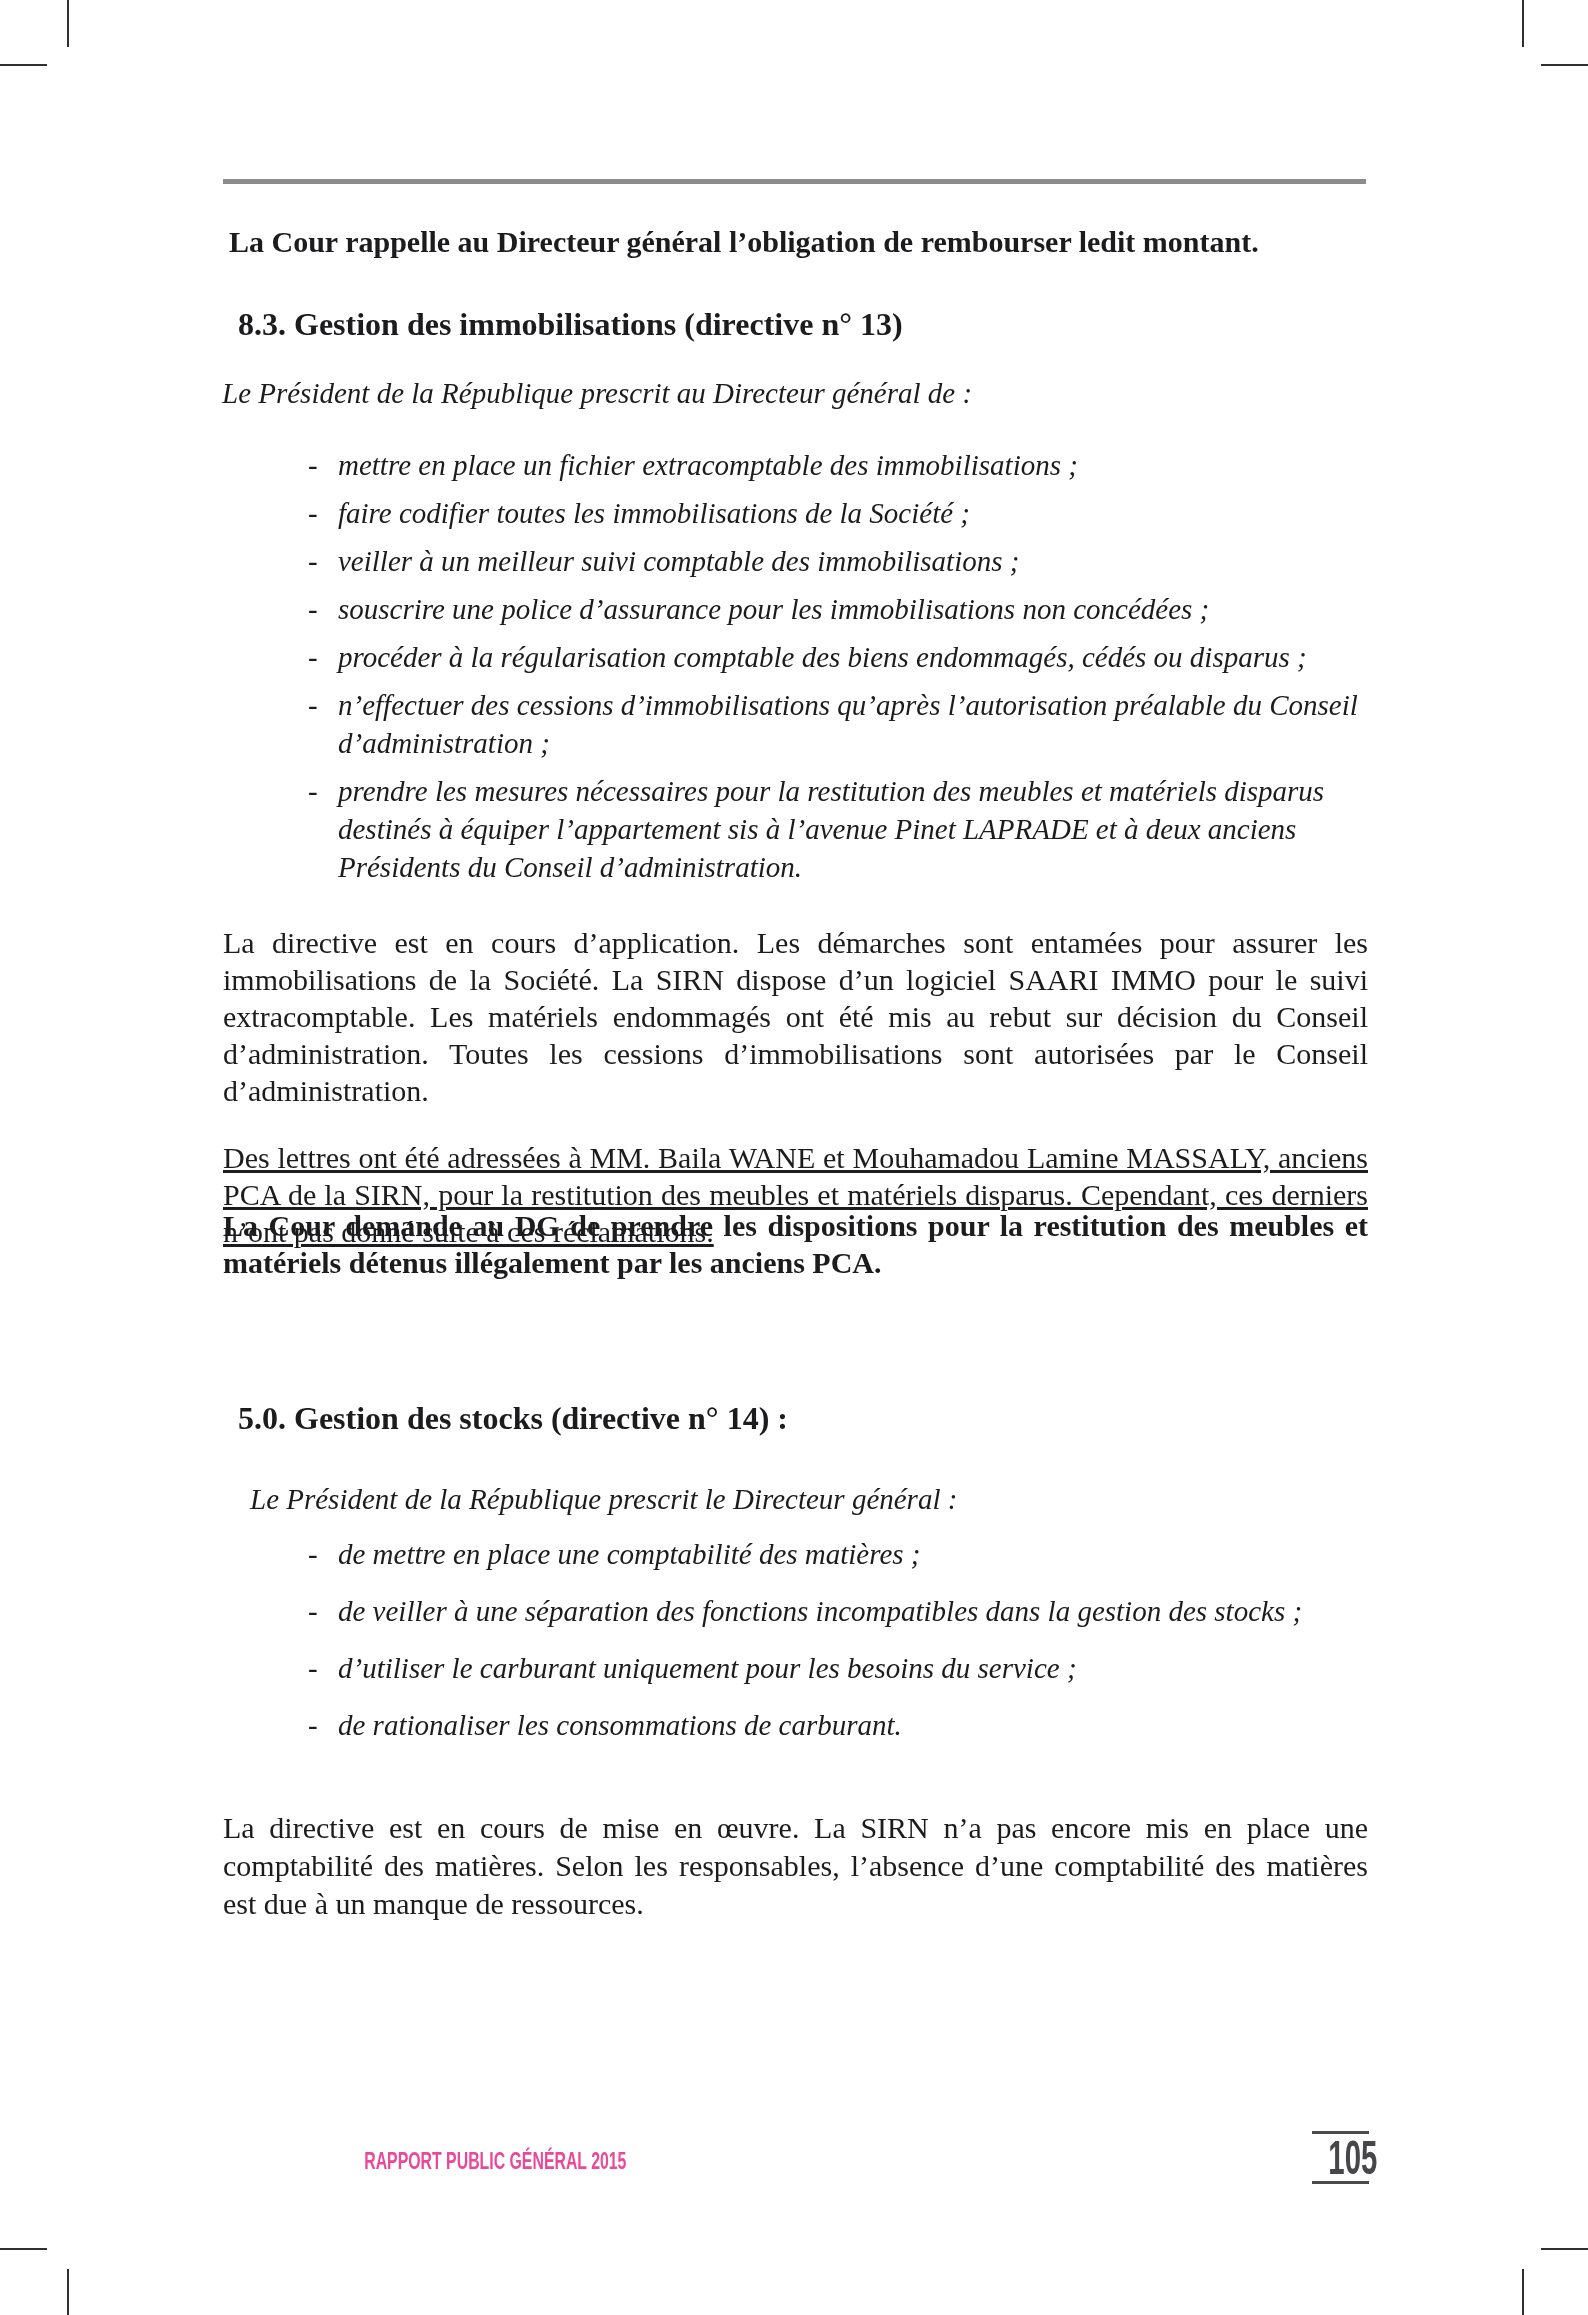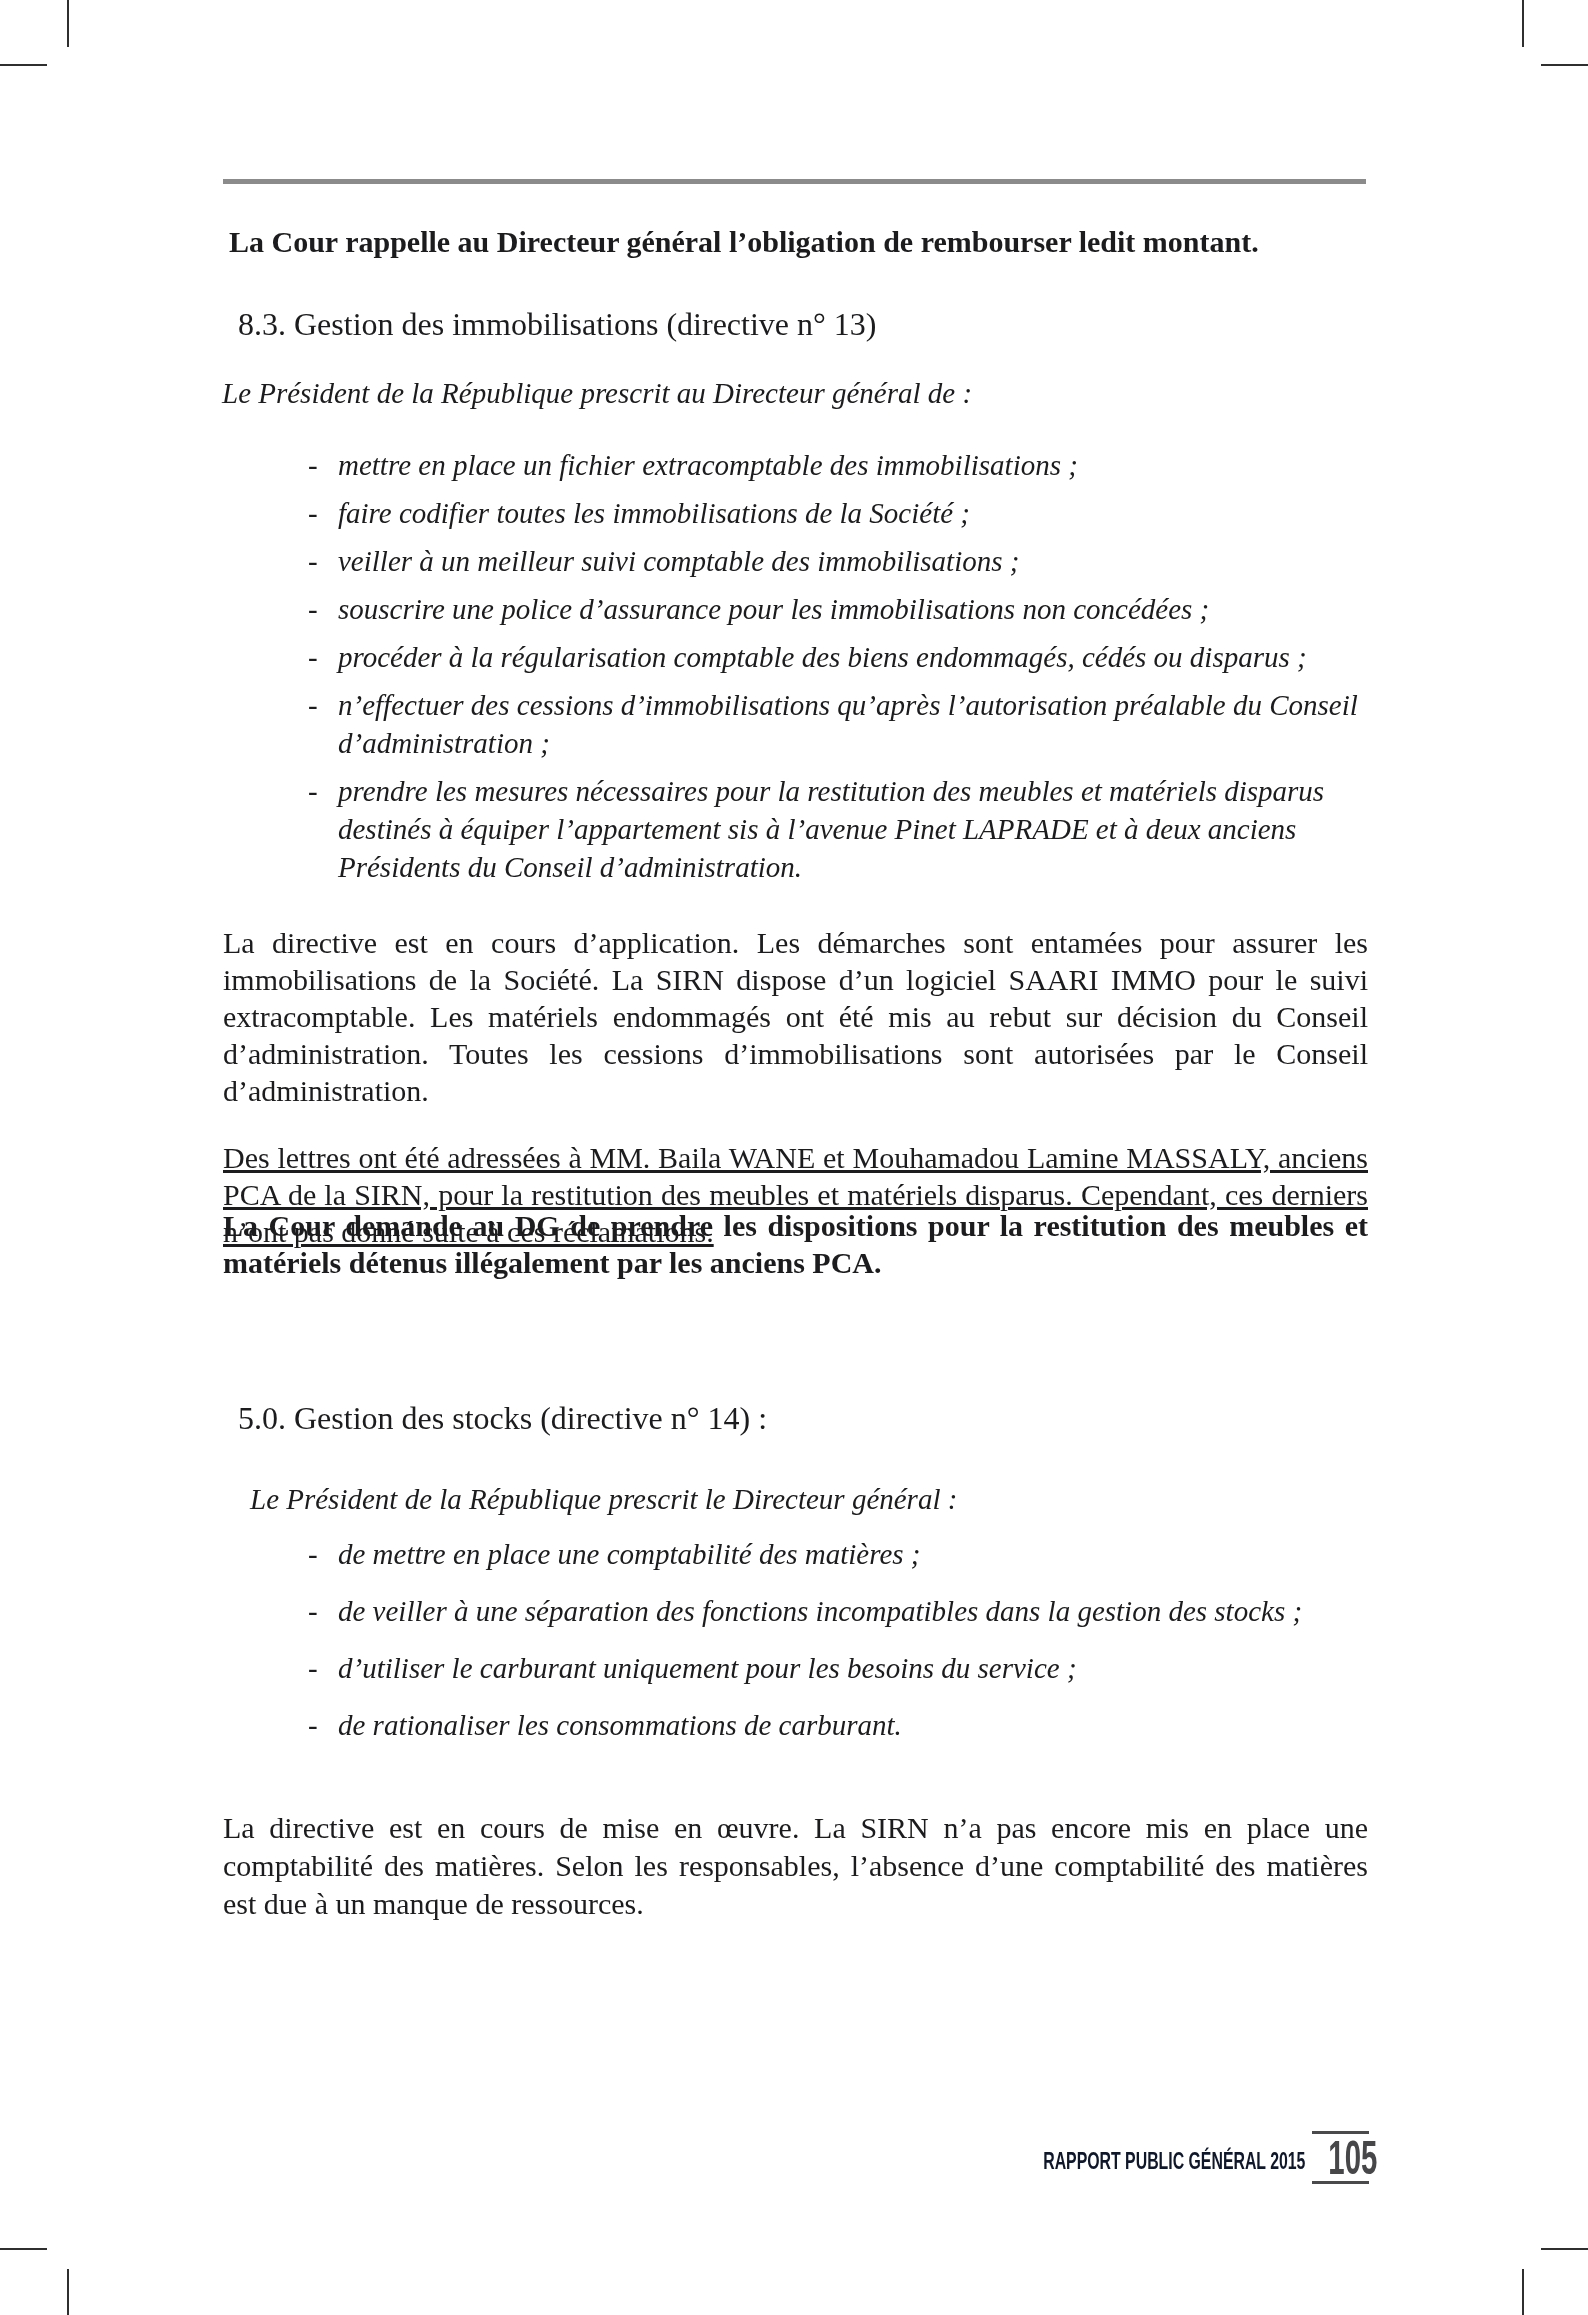--- a/index.html
+++ b/index.html
@@ -37,21 +37,21 @@
 
   
   .intro {
     left: 223px; top: 223px; width: 1176px;
     font-weight: bold; font-size: 30px; line-height: 38px;
     white-space: nowrap;
     margin-left: 6px;
   }
   .heading {
     left: 238px; width: 1176px;
-    font-weight: normal; font-size: 32px; line-height: 40px;
+    font-weight: bold; font-size: 32px; line-height: 40px;
     white-space: nowrap;
   }
   .h83 { top: 304px; }
   .h84 { top: 1398px; }
   .lead {
     left: 222px; width: 1158px;
     font-style: italic; font-size: 29px; line-height: 38px;
     white-space: nowrap;
   }
   .lead1 { top: 374px; }
@@ -72,25 +72,24 @@
     text-align: justify;
   }
   .para1 { top: 924px; }
   .para2 { top: 1139px; text-decoration: underline; }
   .emphasis { top: 1207px; font-weight: bold; }
   .para3 { top: 1797px; line-height: 38px; margin-top: 12px; }
 
   
   .footer-label {
     left: 223px; top: 2148px; width: 1082px;
-    text-align: right;
     font-family: "Liberation Sans", sans-serif;
     font-weight: bold;
     font-size: 24.4px; line-height: 25px;
-    color: #0f172a;
+    color: #ec4899;
     white-space: nowrap;
   }
   .condense-65 { display: inline-block; transform: scaleX(0.65); transform-origin: 100% 50%; }
   .page-number-box {
     left: 1312px; top: 2131px; width: 57px;
     border-top: 3.6px solid #4a4a4c;
     border-bottom: 3.6px solid #4a4a4c;
     text-align: center;
   }
   .page-number {

